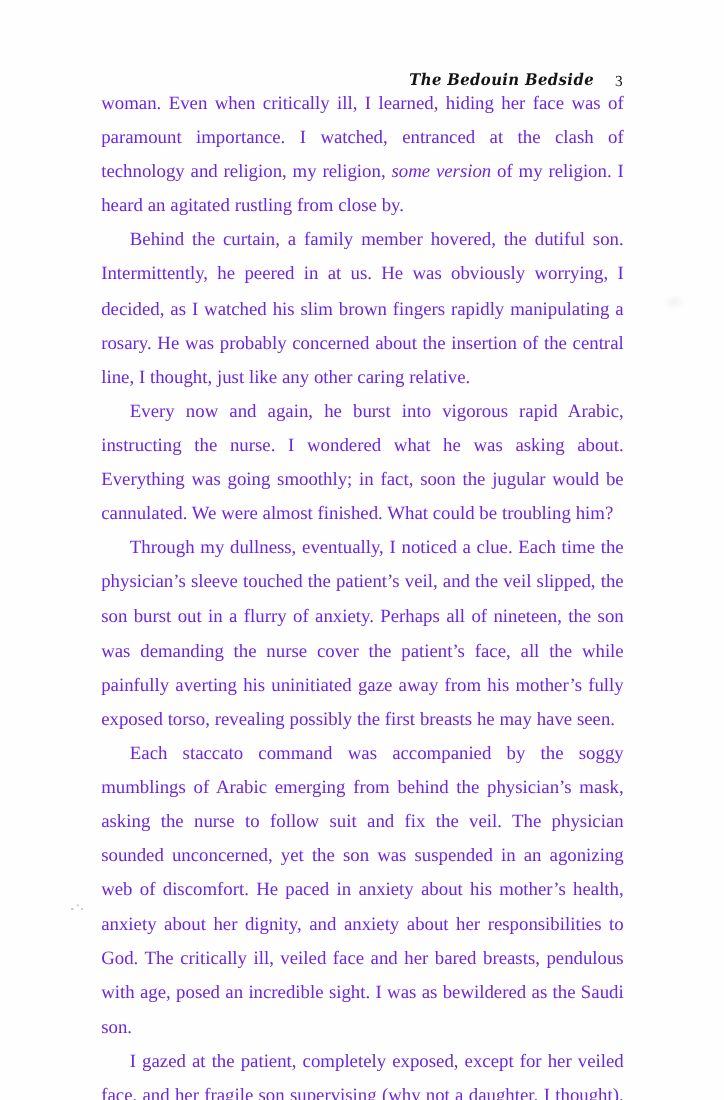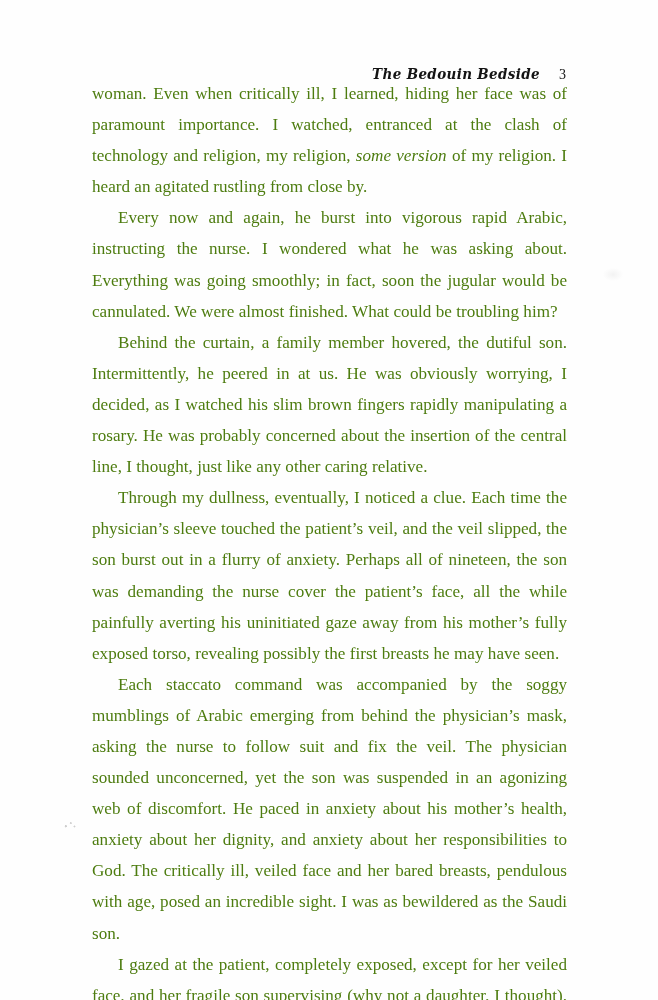--- a/index.html
+++ b/index.html
@@ -59,21 +59,21 @@
     left: 92px;
     width: 475px;
   }
 
   .para {
     margin: 0;
     font-size: 17.1px;
     line-height: 31.1px;
     text-align: justify;
     text-justify: inter-word;
-    color: #4d7c0f;
+    color: #6d28d9;
     hyphens: none;
     word-spacing: 0.1px;
   }
 
   .para.indent {
     text-indent: 26px;
   }
 
   .para em {
     font-style: italic;
@@ -111,22 +111,22 @@
 
 <div class="page">
 
   <div class="running-head">
     <span class="title">The Bedouin Bedside</span>
     <span class="folio">3</span>
   </div>
 
   <div class="text-block">
       <p class="para"><span>woman. Even when critically ill, I learned, hiding her face was of paramount importance. I watched, entranced at the clash of technology and religion, my religion, </span><em>some version</em><span> of my religion. I heard an agitated rustling from close by.</span></p>
+      <p class="para indent"><span>Behind the curtain, a family member hovered, the dutiful son. Intermittently, he peered in at us. He was obviously worrying, I decided, as I watched his slim brown fingers rapidly manipulating a rosary. He was probably concerned about the insertion of the central line, I thought, just like any other caring relative.</span></p>
       <p class="para indent"><span>Every now and again, he burst into vigorous rapid Arabic, instructing the nurse. I wondered what he was asking about. Everything was going smoothly; in fact, soon the jugular would be cannulated. We were almost finished. What could be troubling him?</span></p>
-      <p class="para indent"><span>Behind the curtain, a family member hovered, the dutiful son. Intermittently, he peered in at us. He was obviously worrying, I decided, as I watched his slim brown fingers rapidly manipulating a rosary. He was probably concerned about the insertion of the central line, I thought, just like any other caring relative.</span></p>
       <p class="para indent"><span>Through my dullness, eventually, I noticed a clue. Each time the physician’s sleeve touched the patient’s veil, and the veil slipped, the son burst out in a flurry of anxiety. Perhaps all of nineteen, the son was demanding the nurse cover the patient’s face, all the while painfully averting his uninitiated gaze away from his mother’s fully exposed torso, revealing possibly the first breasts he may have seen.</span></p>
       <p class="para indent"><span>Each staccato command was accompanied by the soggy mumblings of Arabic emerging from behind the physician’s mask, asking the nurse to follow suit and fix the veil. The physician sounded unconcerned, yet the son was suspended in an agonizing web of discomfort. He paced in anxiety about his mother’s health, anxiety about her dignity, and anxiety about her responsibilities to God. The critically ill, veiled face and her bared breasts, pendulous with age, posed an incredible sight. I was as bewildered as the Saudi son.</span></p>
       <p class="para indent"><span>I gazed at the patient, completely exposed, except for her veiled face, and her fragile son supervising (why not a daughter, I thought). The veiling, even when her face slept, deeply comatose from sedation, was disturbing. Surely God would not require such extreme</span></p>
     </div>
 
   <div class="artifact artifact-left"></div>
   <div class="artifact artifact-right"></div>
 
 </div>
 

